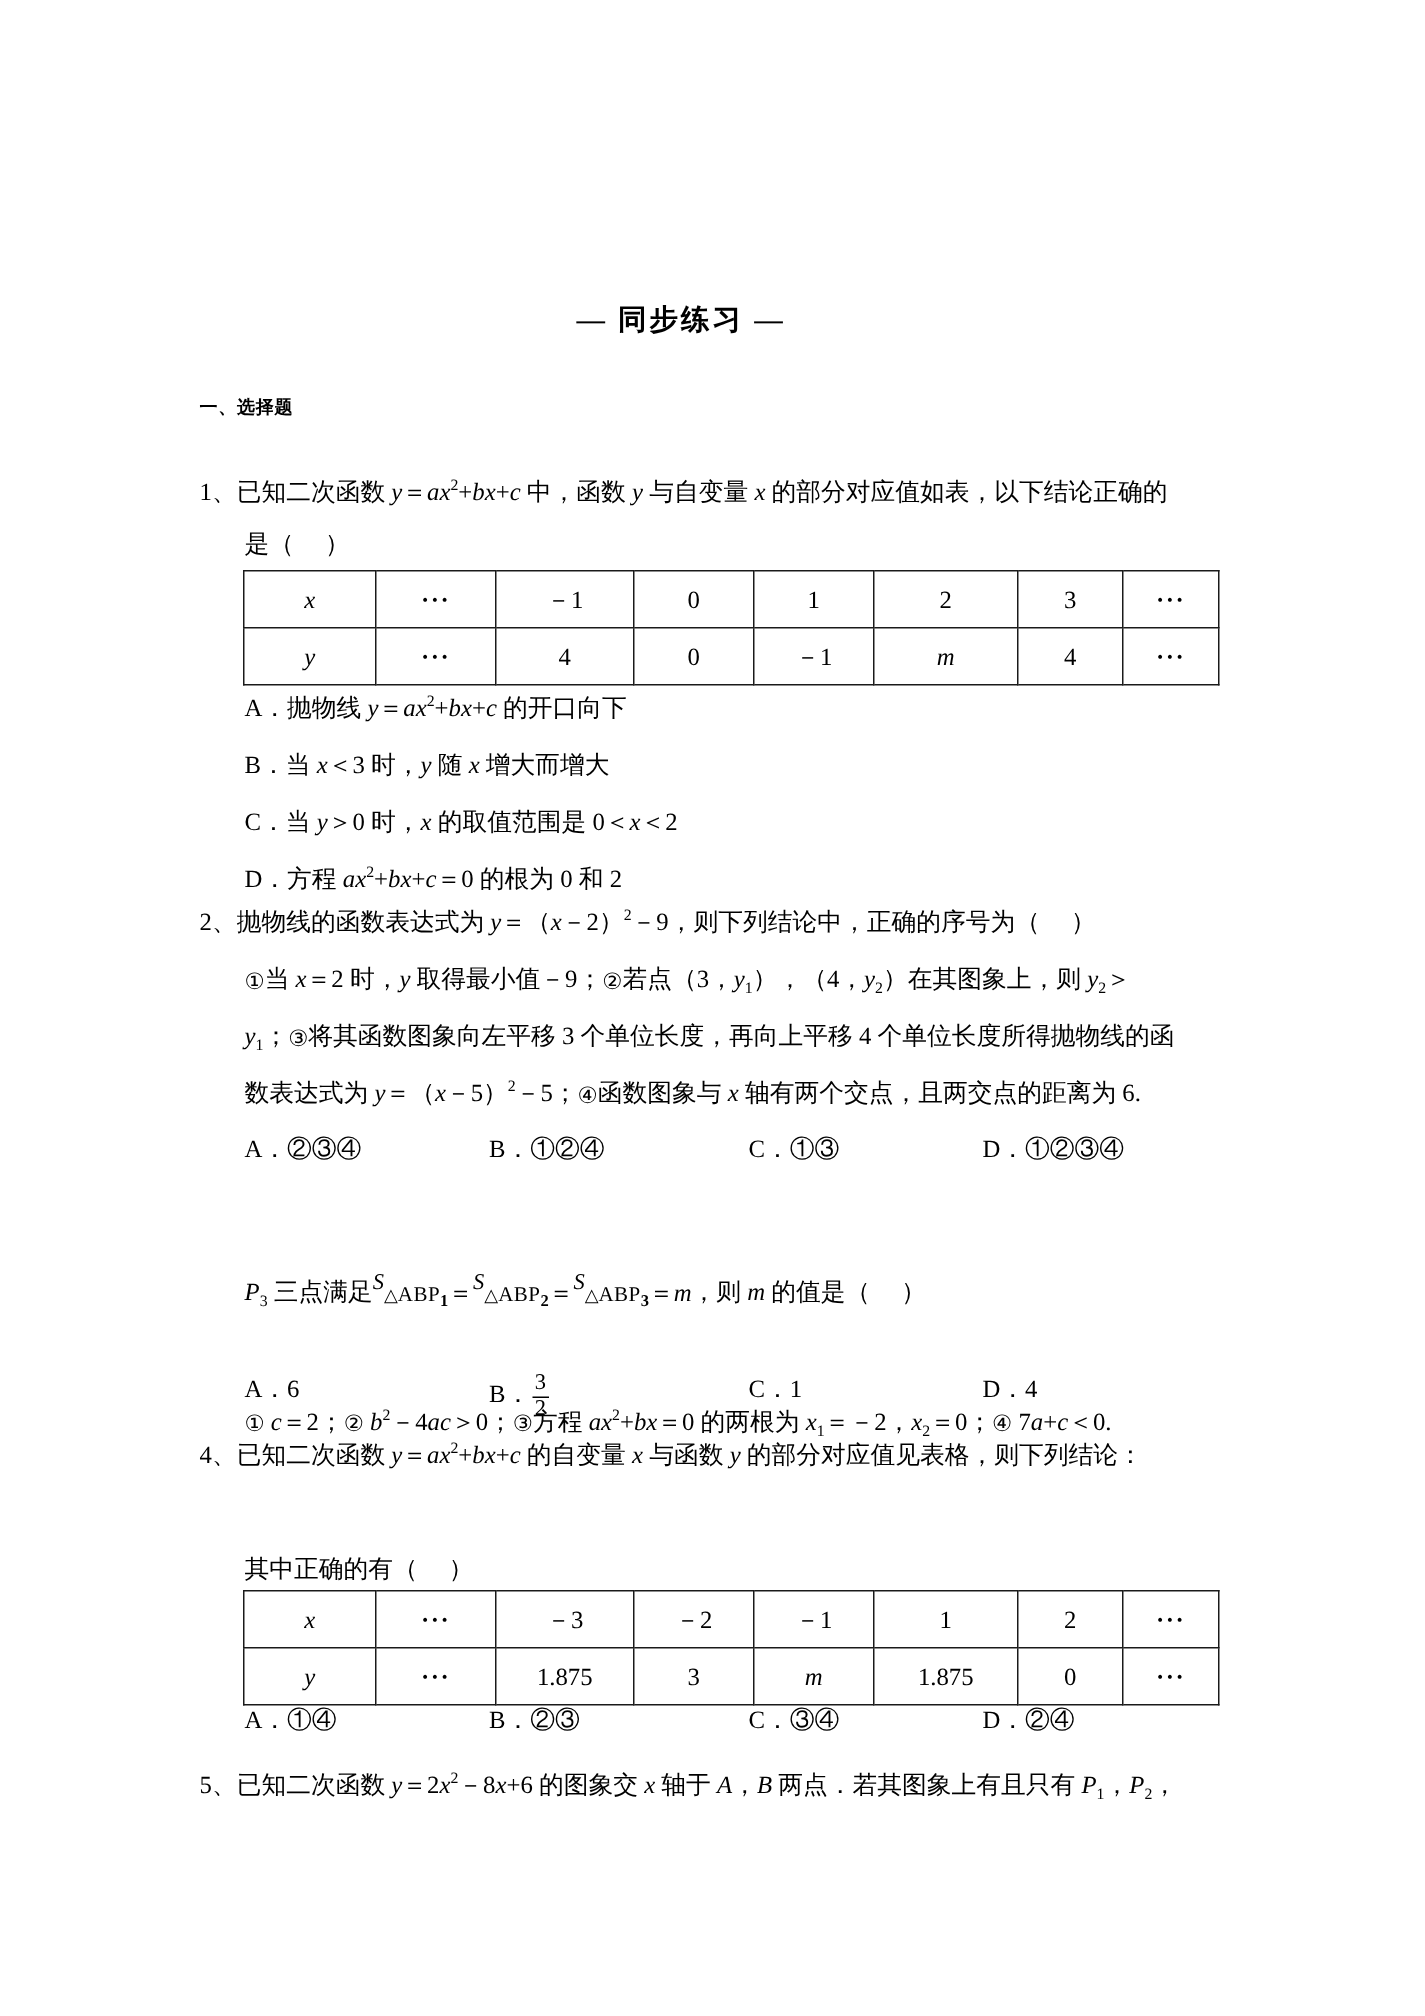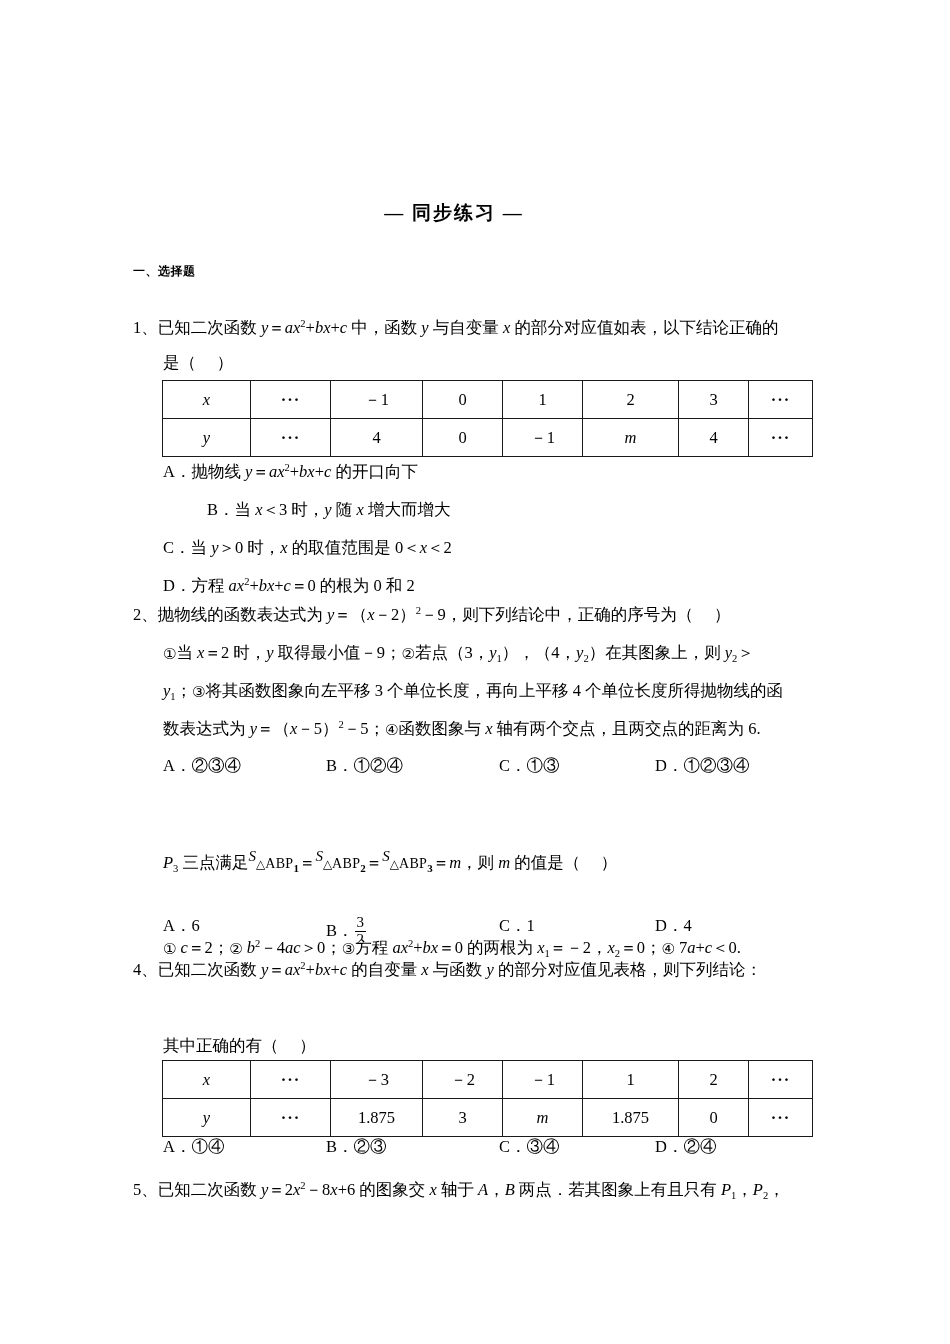--- a/index.html
+++ b/index.html
@@ -179,21 +179,21 @@
         <td class="lbl">m</td>
         <td>4</td>
         <td class="dots">···</td>
       </tr>
     </tbody>
   </table>
 
   <div class="tline" style="left:163px; top:462px;">
     A．抛物线 <i>y</i>＝<i>ax</i><sup>2</sup>+<i>bx</i>+<i>c</i> 的开口向下
   </div>
-  <div class="tline" style="left:163px; top:500px;margin-left:44px;">
+  <div class="tline" style="left:163px; top:500px;">
     B．当 <i>x</i>＜3 时，<i>y</i> 随 <i>x</i> 增大而增大
   </div>
   <div class="tline" style="left:163px; top:538px;">
     C．当 <i>y</i>＞0 时，<i>x</i> 的取值范围是 0＜<i>x</i>＜2
   </div>
   <div class="tline" style="left:163px; top:576px;">
     D．方程 <i>ax</i><sup>2</sup>+<i>bx</i>+<i>c</i>＝0 的根为 0 和 2
   </div>
 
   <div class="tline" style="left:133px; top:605px;">

